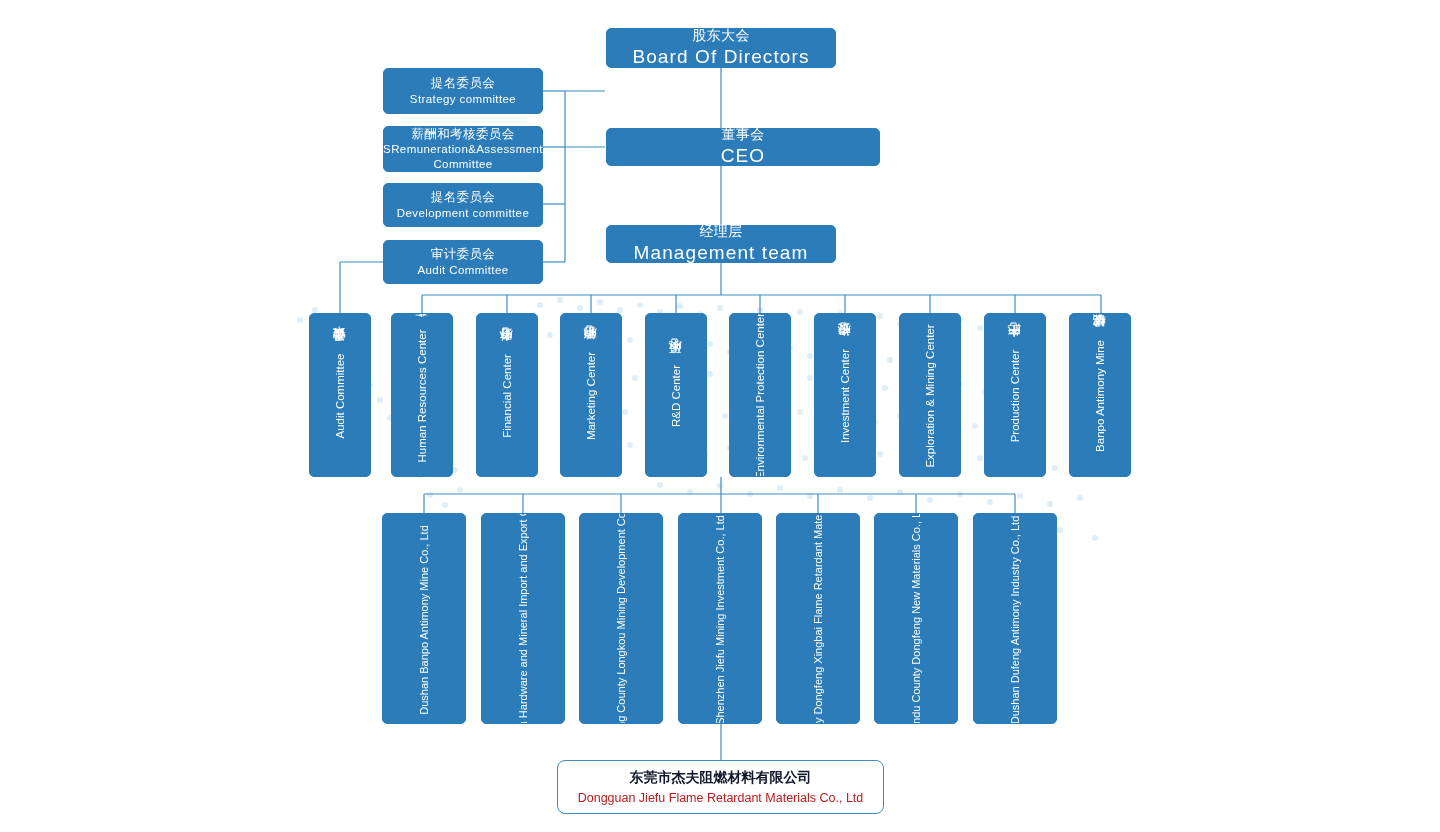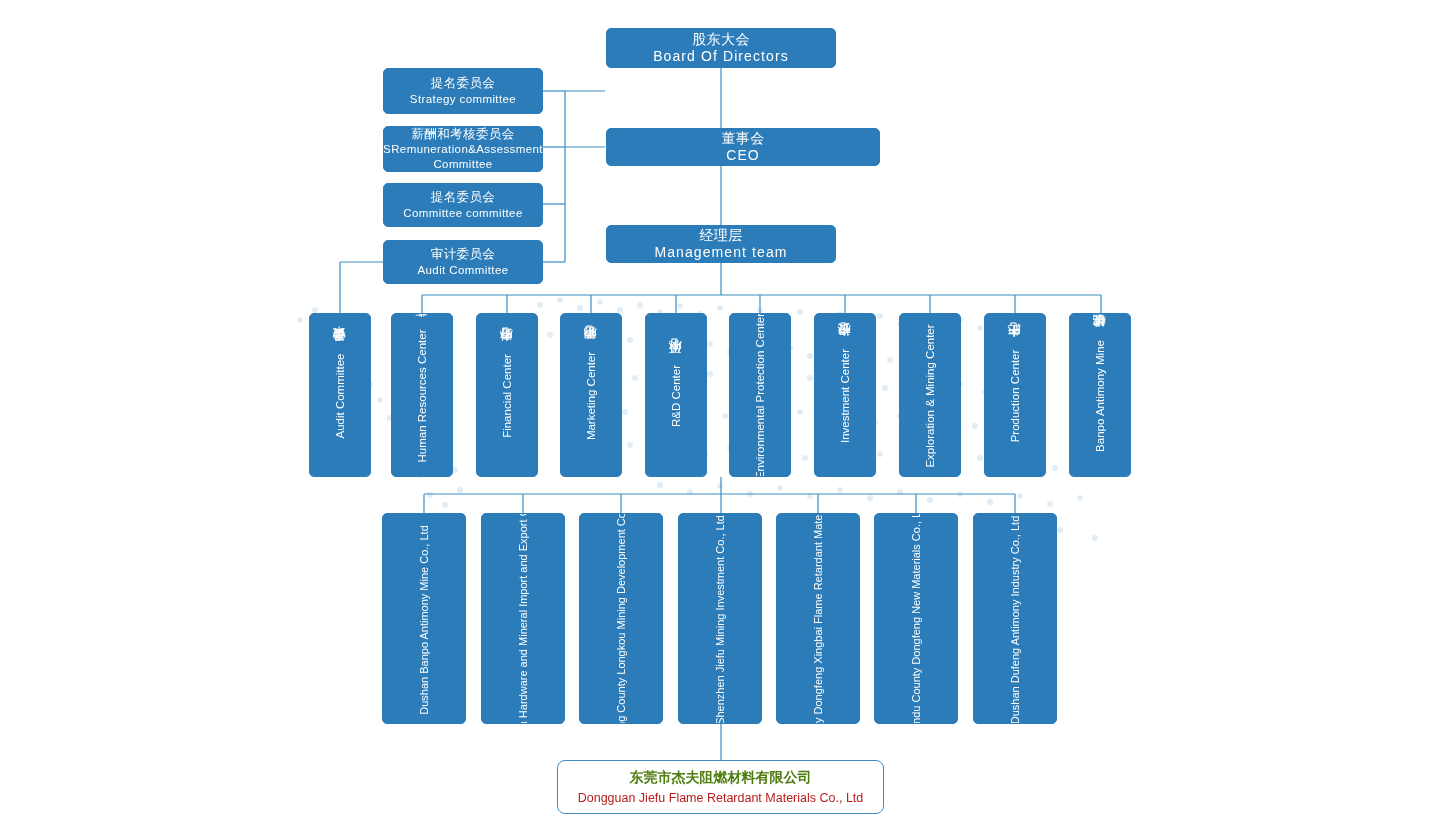--- a/index.html
+++ b/index.html
@@ -46,21 +46,21 @@
     flex-direction: column;
     align-items: center;
     justify-content: center;
     text-align: center;
     line-height: 1.25;
     letter-spacing: 0.4px;
   }
   .node .cn { font-size: 13px; }
   .node .en { font-size: 12.5px; }
   .top-node .cn { font-size: 14px; }
-  .top-node .en { font-size: 14px; letter-spacing: 1.1px; }
+  .top-node .en { font-size: 19px; letter-spacing: 1.1px; }
   .committee .cn { font-size: 12.5px; }
   .committee .en { font-size: 11.5px; }
   
   .vnode {
     position: absolute;
     box-sizing: border-box;
     background: #2b7cb9;
     border: 1px solid #2b7cb9;
     border-radius: 5px;
     color: #ffffff;
@@ -91,21 +91,21 @@
     background: #ffffff;
     border: 1px solid #3d8dc4;
     border-radius: 8px;
     display: flex;
     flex-direction: column;
     align-items: center;
     justify-content: center;
     text-align: center;
   }
   .footer-node .cn {
-    color: #4d7c0f;
+    color: #0f172a;
     font-size: 14px;
     font-weight: bold;
     margin-bottom: 4px;
   }
   .footer-node .en {
     color: #b91c1c;
     font-size: 12.5px;
   }
 </style>
 </head>
@@ -329,21 +329,21 @@
   <div class="node committee" style="left:383px; top:68px; width:160px; height:46px;">
     <span class="cn">提名委员会</span>
     <span class="en">Strategy committee</span>
   </div>
   <div class="node committee" style="left:383px; top:126px; width:160px; height:46px;">
     <span class="cn">薪酬和考核委员会</span>
     <span class="en">SRemuneration&amp;Assessment Committee</span>
   </div>
   <div class="node committee" style="left:383px; top:183px; width:160px; height:44px;">
     <span class="cn">提名委员会</span>
-    <span class="en">Committee committee</span>
+    <span class="en">Development committee</span>
   </div>
   <div class="node committee" style="left:383px; top:240px; width:160px; height:44px;">
     <span class="cn">审计委员会</span>
     <span class="en">Audit Committee</span>
   </div>
 
   <div class="vnode" style="left:309px; top:313px; width:62px; height:164px;">
     <div class="vwrap">
       <span class="en">Audit  Committee</span>
       <span class="cn">审计委员会</span>

